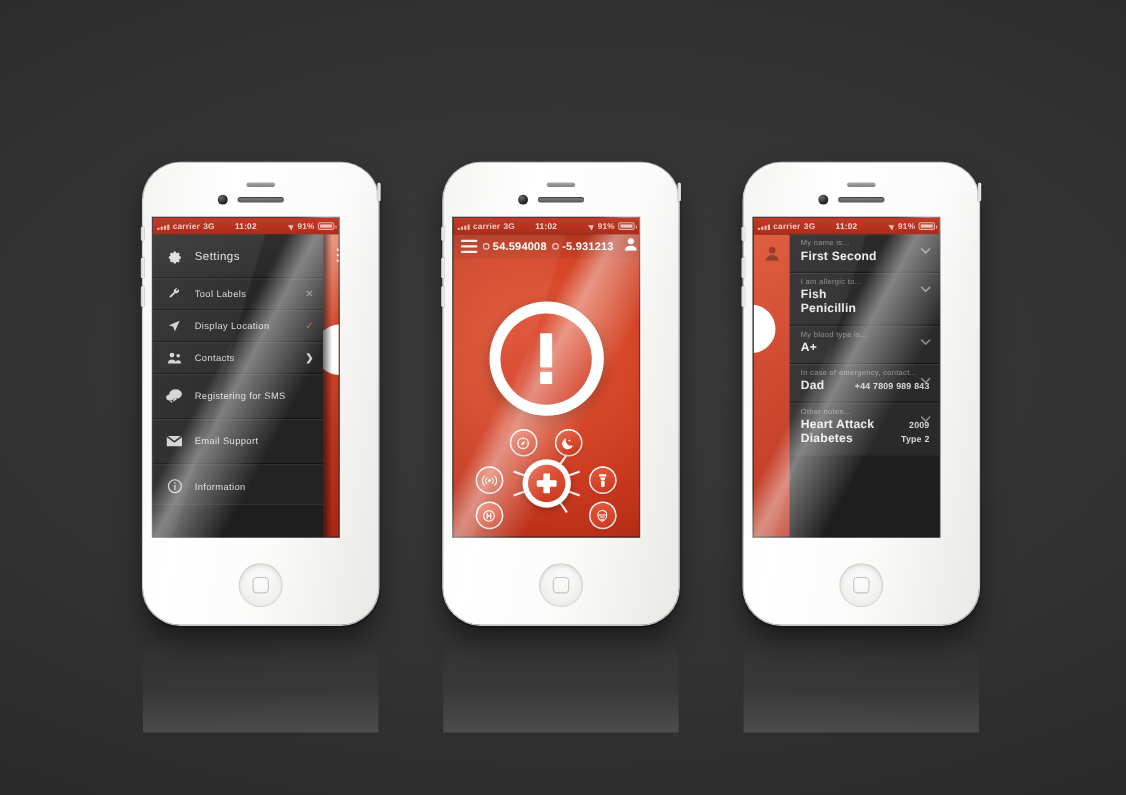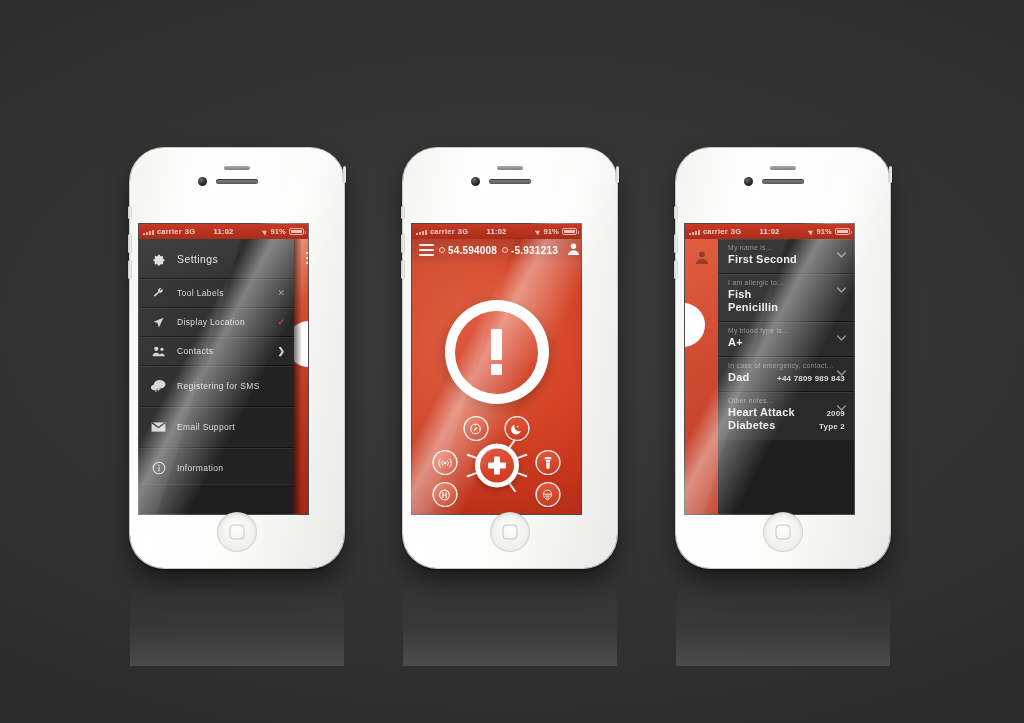--- a/index.html
+++ b/index.html
@@ -64,21 +64,21 @@
   }
   .camera {
     position: absolute; left: 68px; top: 29px;
     width: 9px; height: 9px; border-radius: 50%;
     background: radial-gradient(circle at 35% 30%, #6b6b6b 0%, #2a2a2a 55%, #121212 100%);
     box-shadow: 0 0 0 1px rgba(255,255,255,.65);
   }
 
   
   .screen {
-    position: absolute; left: 9px; top: 76px;
+    position: absolute; left: 9px; top: 50px;
     width: 169px; height: 290px;
     background: #1c1c1c;
     overflow: hidden;
     box-shadow: 0 0 0 1px #4a4a4a, inset 0 0 6px rgba(0,0,0,.8);
   }
 
   
   .home {
     position: absolute; left: 50%; transform: translateX(-50%);
     bottom: 16px; width: 40px; height: 40px; border-radius: 50%;

